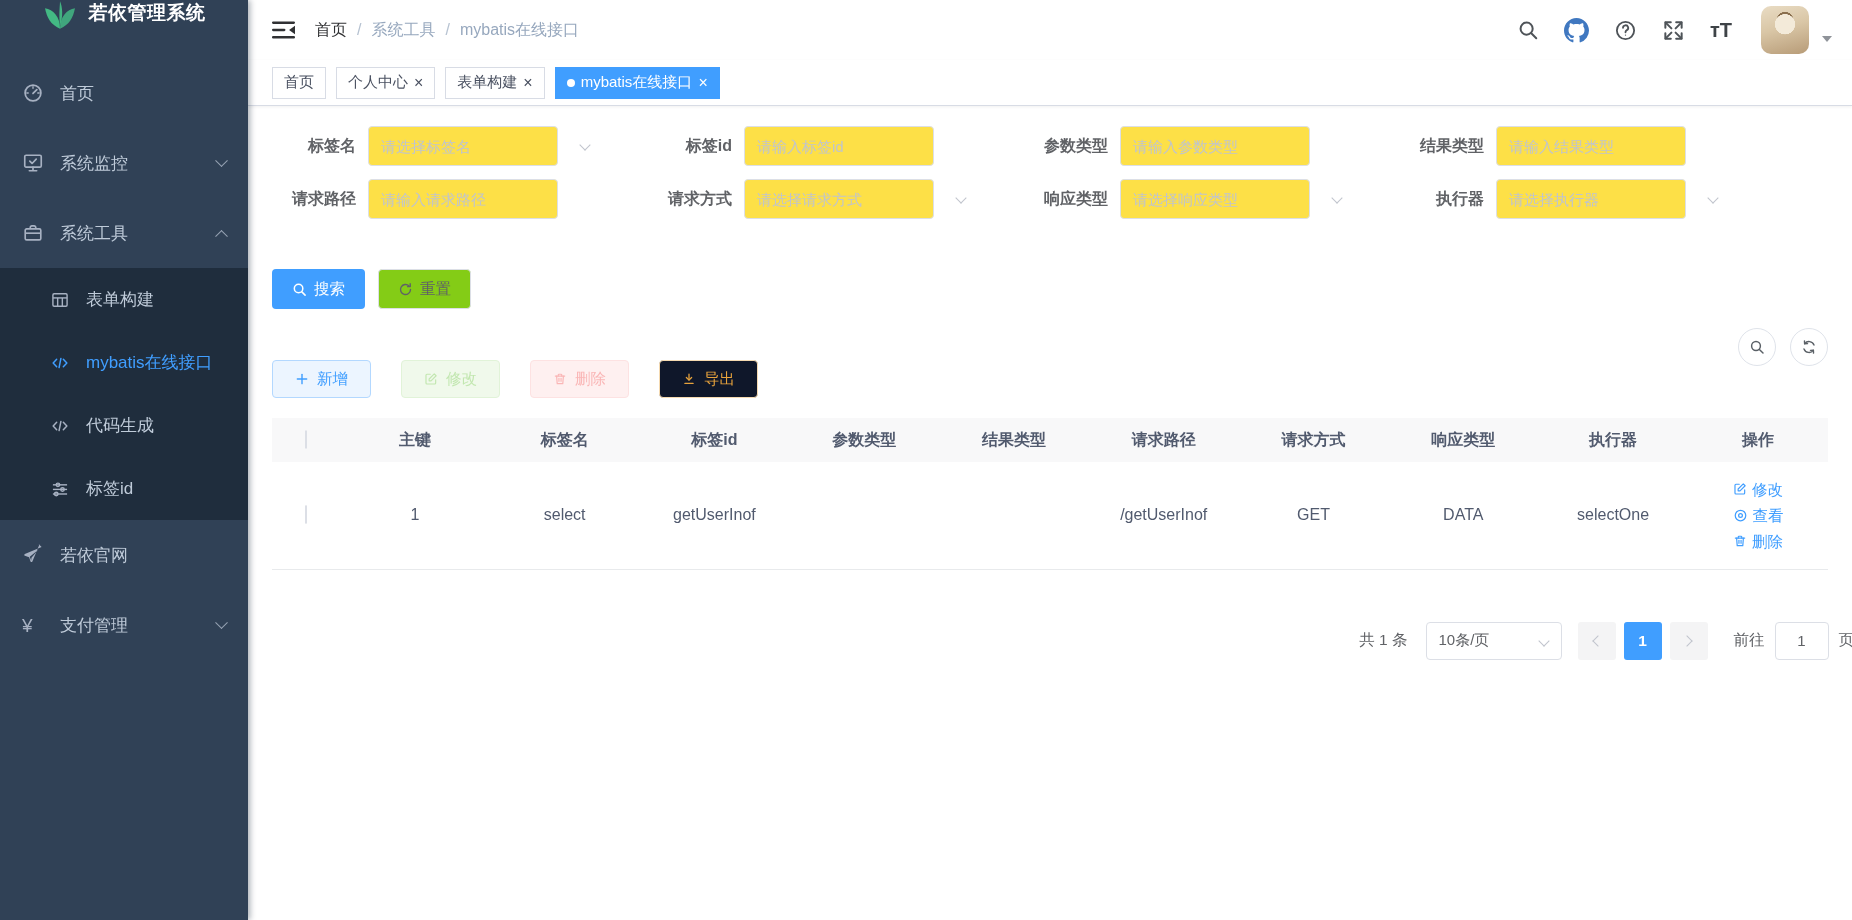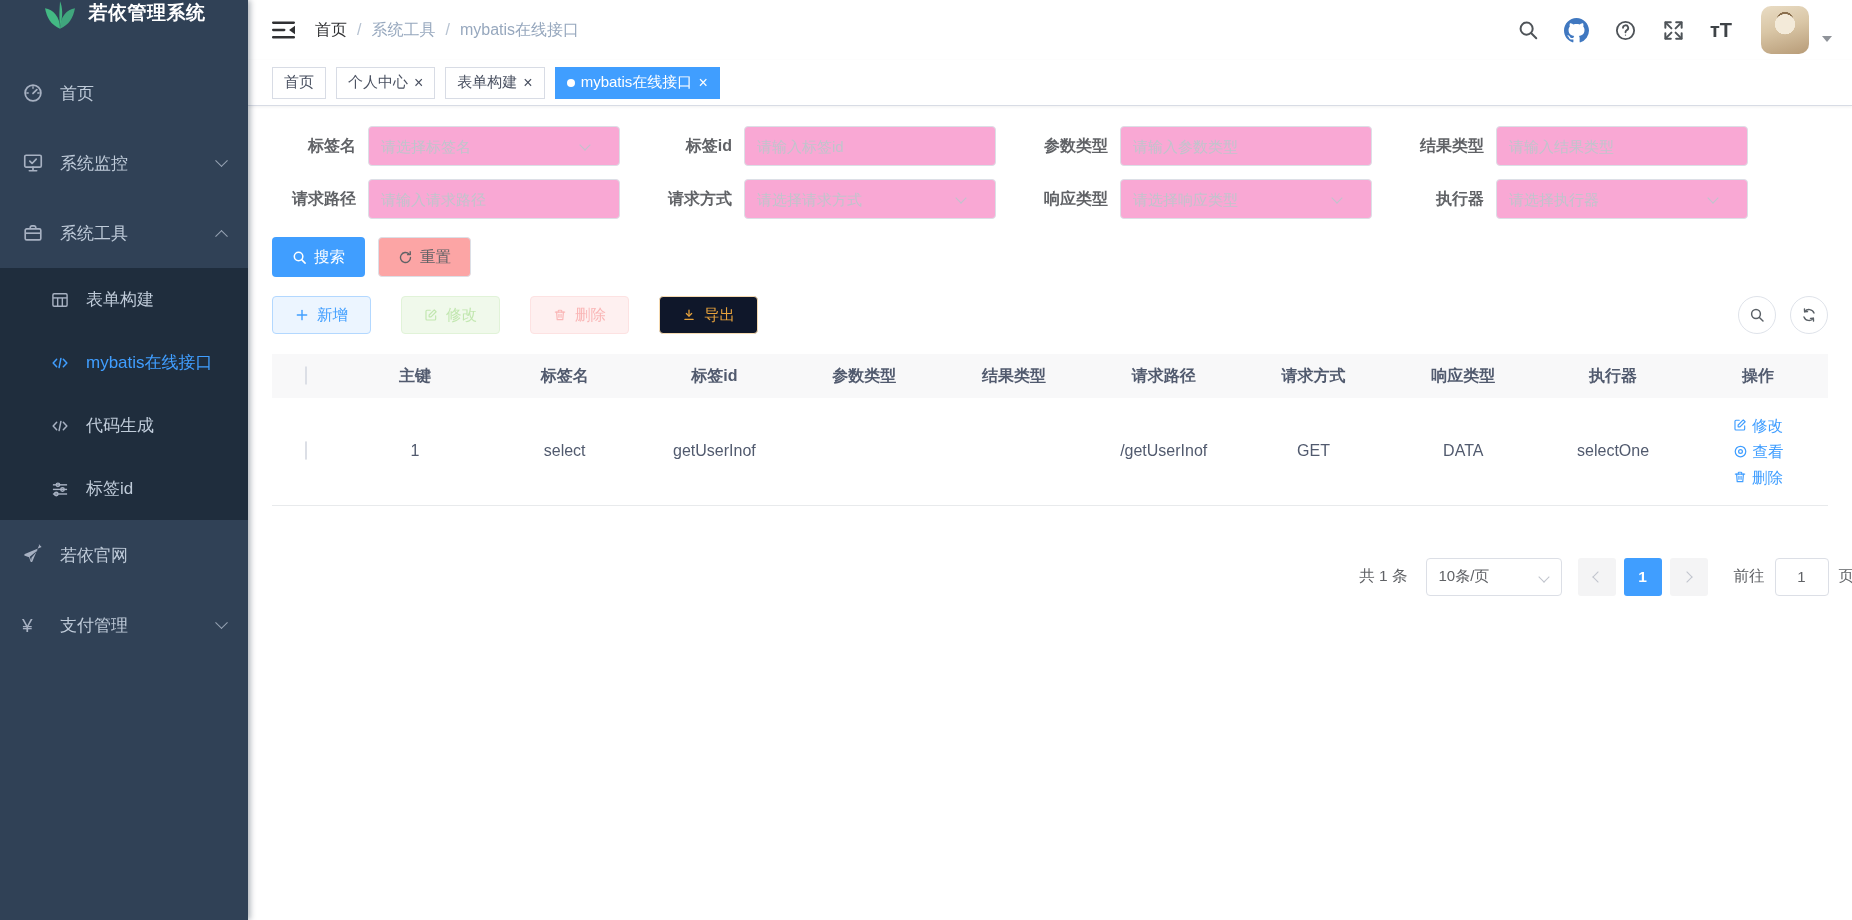--- a/index.html
+++ b/index.html
@@ -48,29 +48,29 @@
   .tab.active { background:#409eff; border-color:#409eff; color:#fff; }
   .tab.active .dot { width:8px; height:8px; border-radius:50%; background:#fff; margin-right:6px; }
 
   .content { padding:20px 24px 0 24px; flex:1; }
 
   
   .filter-row { display:flex; margin-bottom:13px; }
   .field { display:flex; align-items:center; margin-right:46px; }
   .f-label { width:96px; text-align:right; padding-right:12px; font-weight:bold; color:#606266; font-size:16px; flex-shrink:0; }
   .f-box { position:relative; width:234px; }
-  .f-box input { width:252px; height:40px; border:1px solid #dcdfe6; border-radius:4px; padding:0 12px; font-size:15px; color:#606266; outline:none; font-family:inherit; background:#f9a8d4; }
+  .f-box input { width:190px; height:40px; border:1px solid #dcdfe6; border-radius:4px; padding:0 12px; font-size:15px; color:#606266; outline:none; font-family:inherit; background:#fde047; }
   .f-box input::placeholder { color:#c0c4cc; }
   .f-box.select input { padding-right:30px; cursor:pointer; }
   .sel-chev { position:absolute; right:13px; top:15px; width:8px; height:8px; border-right:1.4px solid #c0c4cc; border-bottom:1.4px solid #c0c4cc; transform:rotate(45deg); pointer-events:none; }
 
   .btn-row { display:flex; align-items:center; margin-top:18px; }
-  .btn { display:flex; align-items:center; gap:7px; height:40px; padding:0 19px; border-radius:4px; font-size:15.5px; cursor:pointer; border:1px solid transparent; font-family:inherit; }
+  .btn { display:flex; align-items:center; gap:7px; height:40px; padding:0 19px; border-radius:4px; font-size:15.5px; cursor:pointer; border:1px solid transparent; font-family:inherit;margin-top:32px; }
   .btn-primary { background:#409eff; color:#fff; }
-  .btn-default { background:#fca5a5; border-color:#dcdfe6; color:#606266; margin-left:13px; }
+  .btn-default { background:#84cc16; border-color:#dcdfe6; color:#606266; margin-left:13px; }
 
   
   .toolbar { display:flex; align-items:flex-start; margin-top:19px; }
   .btn-plain { height:38px; padding:0 22px; margin-right:30px; font-size:15.5px; gap:8px; }
   .bp-add { background:#ecf5ff; border-color:#b3d8ff; color:#409eff; }
   .bp-edit { background:#f0f9eb; border-color:#e1f3d8; color:#c2e7b0; cursor:not-allowed; }
   .bp-del { background:#fef0f0; border-color:#fde2e2; color:#fab6b6; cursor:not-allowed; }
   .bp-exp { background:#0f172a; border-color:#f5dab1; color:#e6a23c; }
   .tool-right { margin-left:auto; display:flex; gap:14px; }
   .circle-btn { width:38px; height:38px; border-radius:50%; border:1px solid #dfe3ea; background:#fff; display:flex; align-items:center; justify-content:center; color:#5a6066; cursor:pointer; }

